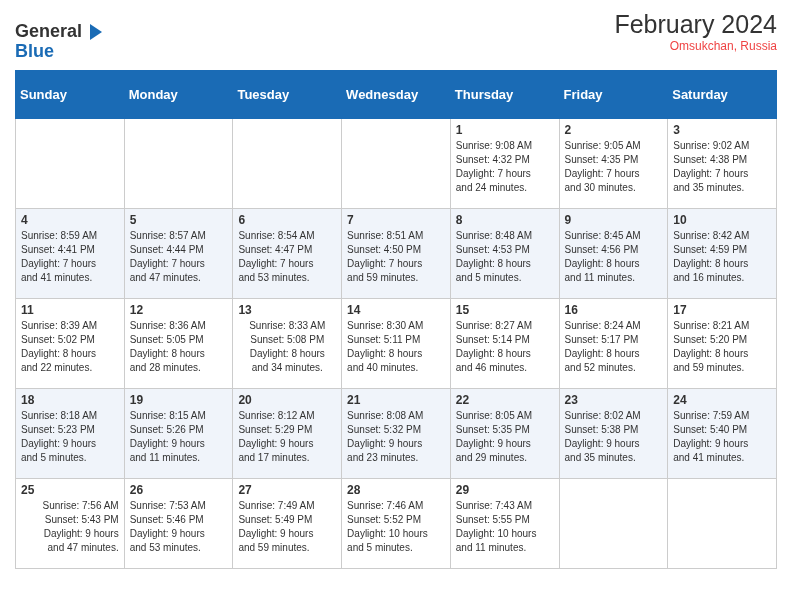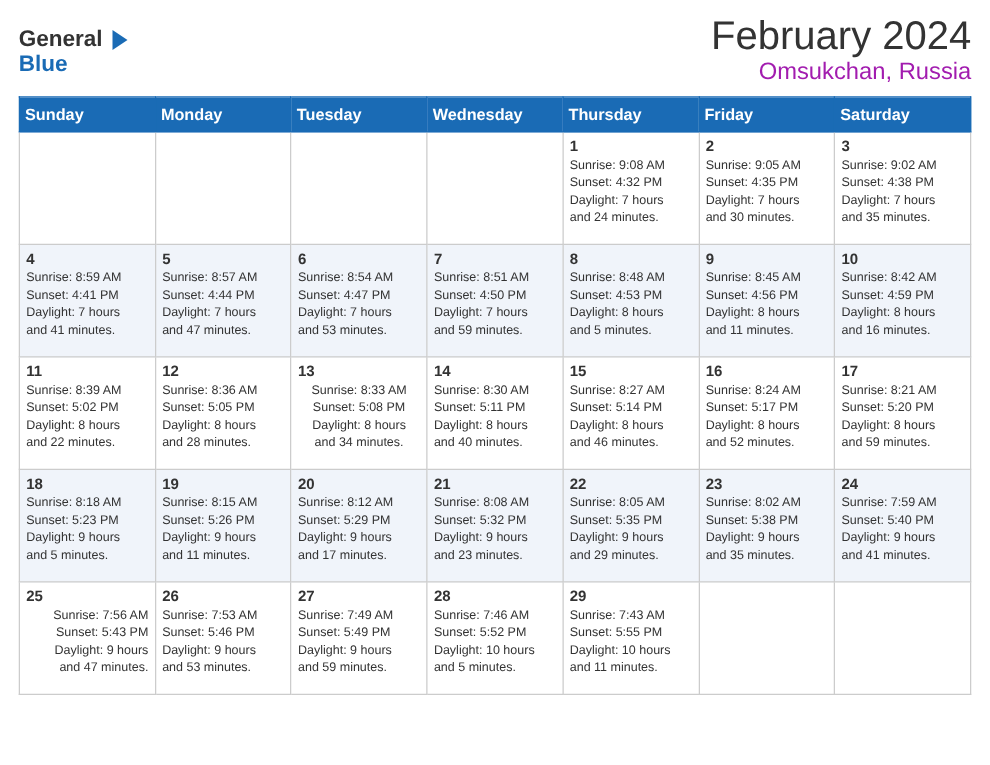--- a/index.html
+++ b/index.html
@@ -18,40 +18,40 @@
     }
     .logo {
       display: flex;
       align-items: center;
       gap: 4px;
     }
     .title-area {
       text-align: right;
     }
     .month-year {
-      font-size: 32px;
+      font-size: 25px;
       color: #333;
       font-weight: normal;
       margin-left: 30px;
     }
     .location {
-      font-size: 19px;
-      color: #a21caf;
+      font-size: 12px;
+      color: #ef4444;
     }
     table {
       width: 100%;
       border-collapse: collapse;
       table-layout: fixed;
     }
     thead tr {
       background-color: #1a6bb5;
       color: #fff;
     }
     thead th {
-      padding: 6px 4px;
+      padding: 16px 4px;
       font-size: 13px;
       font-weight: bold;
       text-align: left;
       border: 1px solid #1a6bb5;
     }
     tbody tr {
       vertical-align: top;
     }
     tbody td {
       border: 1px solid #ccc;

